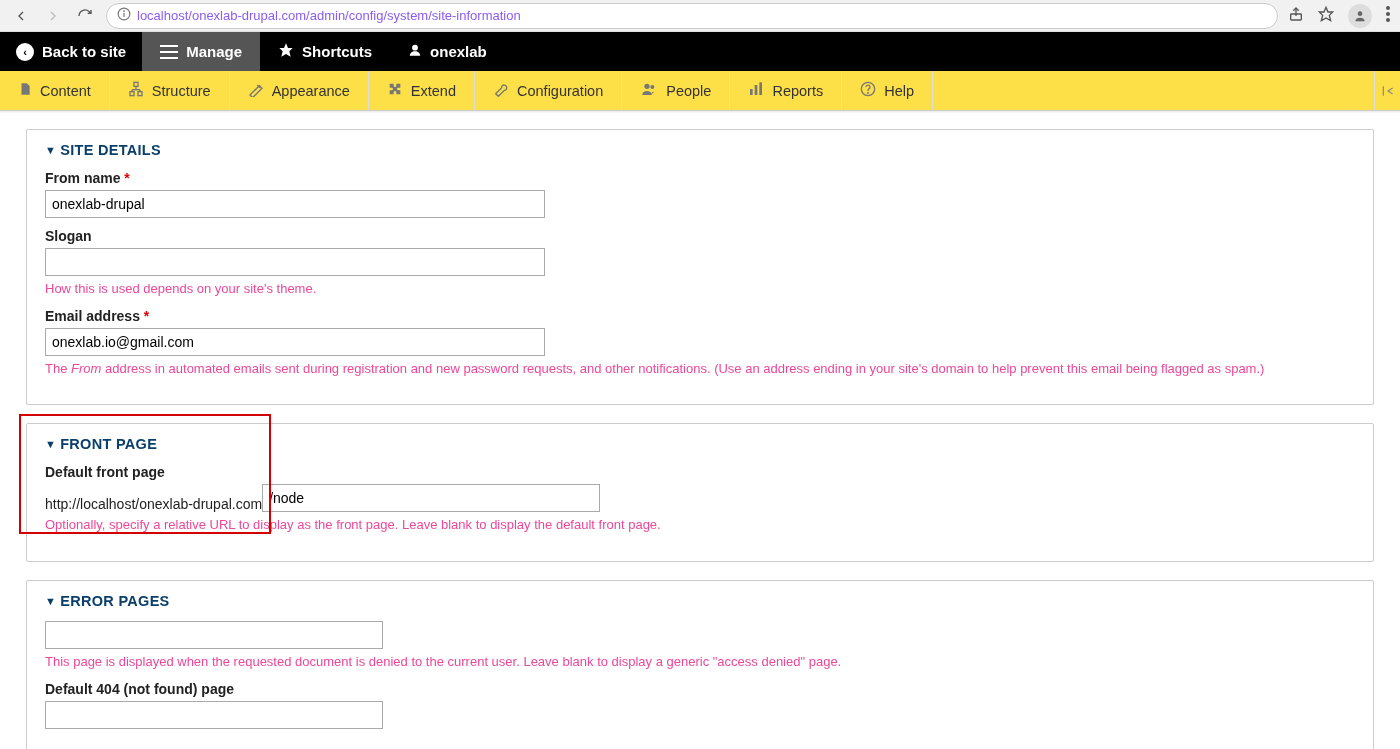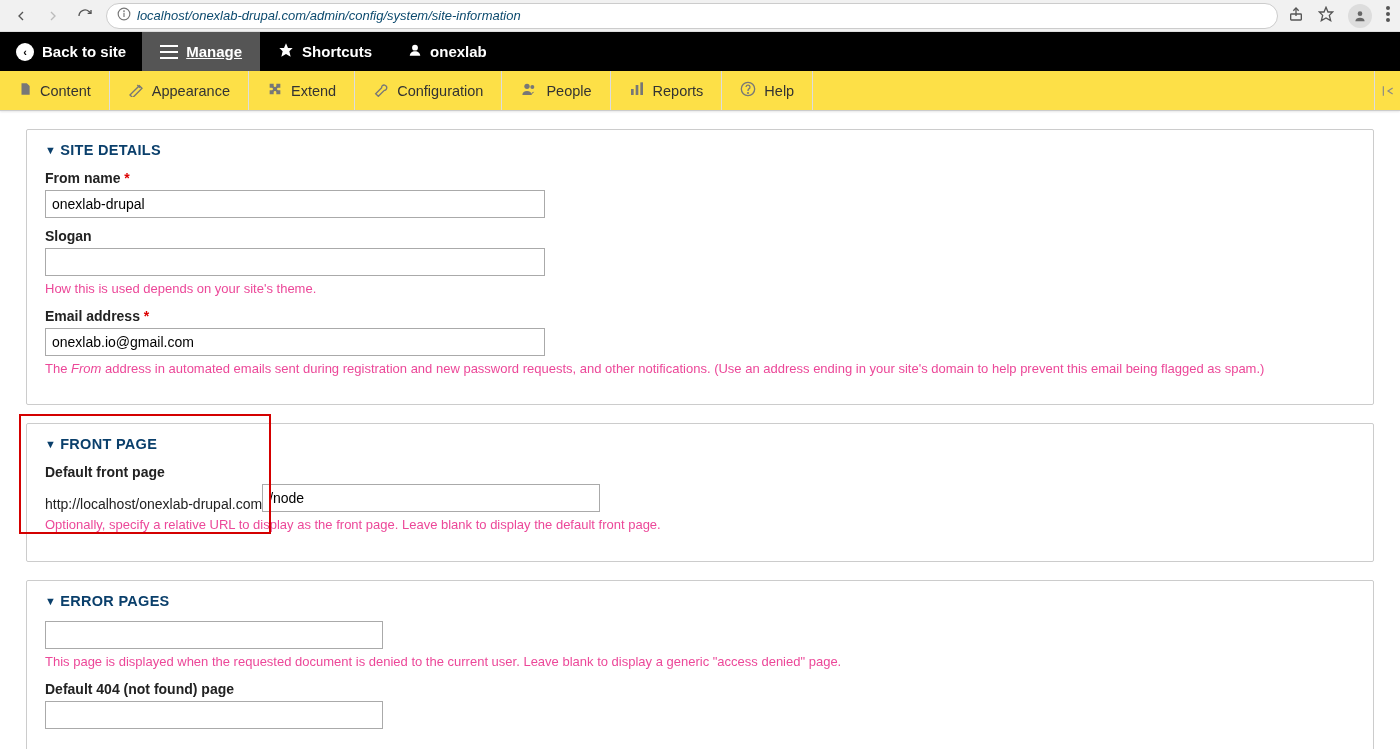--- a/index.html
+++ b/index.html
@@ -2,31 +2,31 @@
 <html><head>
   <meta charset="utf-8">
   <style>
     * { box-sizing: border-box; margin: 0; padding: 0; }
     body { font-family: "Lucida Grande", "Helvetica Neue", Arial, sans-serif; font-size: 14px; background: #fff; color: #222; }
 
     
     .browser-chrome { display: flex; align-items: center; height: 32px; background: #f1f1f1; border-bottom: 1px solid #ddd; padding: 0 10px; gap: 10px; }
     .nav-btn { width: 22px; height: 22px; display: flex; align-items: center; justify-content: center; color: #555; cursor: pointer; }
     .nav-btn.disabled { color: #bbb; cursor: default; }
-    .url-bar { flex: 1; display: flex; align-items: center; background: #fff; border: 1px solid #ccc; border-radius: 14px; height: 26px; padding: 0 10px; gap: 6px; color: #0c4a6e; font-size: 13px; font-style: italic; }
+    .url-bar { flex: 1; display: flex; align-items: center; background: #fff; border: 1px solid #ccc; border-radius: 14px; height: 26px; padding: 0 10px; gap: 6px; color: #8b5cf6; font-size: 13px; }
     .url-bar .info-icon { color: #777; }
     .chrome-right { display: flex; align-items: center; gap: 14px; color: #555; }
     .avatar-circle { width: 24px; height: 24px; border-radius: 50%; background: #ddd; display: flex; align-items: center; justify-content: center; color: #666; }
 
     
     .admin-bar-top { display: flex; align-items: center; background: #000; height: 39px; color: #fff; }
     .back-to-site { display: flex; align-items: center; gap: 8px; padding: 0 16px; height: 100%; font-weight: bold; font-size: 15px; }
     .back-chev { width: 18px; height: 18px; border-radius: 50%; background: #fff; color: #000; display: flex; align-items: center; justify-content: center; font-size: 11px; font-weight: bold; }
     .admin-tab { display: flex; align-items: center; gap: 8px; padding: 0 18px; height: 100%; font-size: 15px; font-weight: bold; }
-    .admin-tab.active { background: #555; text-decoration: underline; }
+    .admin-tab.active { background: #555; }
     .burger { display: inline-block; width: 18px; height: 14px; border-top: 2px solid #fff; border-bottom: 2px solid #fff; position: relative; }
     .burger::before { content: ""; position: absolute; top: 4px; left: 0; right: 0; height: 2px; background: #fff; }
 
     
     .admin-menu { display: flex; align-items: center; background: #fde047; border-bottom: 1px solid #ccc; box-shadow: 0 1px 2px rgba(0,0,0,0.1); height: 40px; position: relative; }
     .menu-item { display: flex; align-items: center; gap: 8px; padding: 0 18px; height: 100%; border-right: 1px solid #ddd; font-size: 14.5px; color: #333; }
     .menu-item .mi { color: #777; }
     .collapse-handle { position: absolute; right: 0; top: 0; bottom: 0; width: 26px; border-left: 1px solid #ddd; display: flex; align-items: center; justify-content: center; color: #888; }
 
     
@@ -136,20 +136,32 @@
 
 <div class="admin-menu">
   <div class="menu-item">
     <span class="mi"><svg width="14" height="16" viewBox="0 0 24 24" fill="currentColor">
           <path d="M6 2h9l5 5v15H6z"></path>
         </svg></span>
     <span>Content</span>
   </div>
   <div class="menu-item">
     <span class="mi"><svg width="16" height="16" viewBox="0 0 24 24" fill="none" stroke="currentColor" stroke-width="2">
+          <rect x="9" y="2" width="6" height="6"></rect>
+          <rect x="3" y="16" width="6" height="6"></rect>
+          <rect x="15" y="16" width="6" height="6"></rect>
+          <line x1="12" y1="8" x2="12" y2="13"></line>
+          <line x1="6" y1="16" x2="6" y2="13"></line>
+          <line x1="18" y1="16" x2="18" y2="13"></line>
+          <line x1="6" y1="13" x2="18" y2="13"></line>
+        </svg></span>
+    <span>Structure</span>
+  </div>
+  <div class="menu-item">
+    <span class="mi"><svg width="16" height="16" viewBox="0 0 24 24" fill="none" stroke="currentColor" stroke-width="2">
           <path d="M3 21l4-4 10-10 4 4-10 10-4 4z"></path>
           <path d="M14 6l4 4"></path>
         </svg></span>
     <span>Appearance</span>
   </div>
   <div class="menu-item">
     <span class="mi"><svg width="16" height="16" viewBox="0 0 24 24" fill="currentColor">
           <path d="M4 4h6v3a2 2 0 1 0 4 0V4h6v6h-3a2 2 0 1 0 0 4h3v6h-6v-3a2 2 0 1 0-4 0v3H4v-6h3a2 2 0 1 0 0-4H4z"></path>
         </svg></span>
     <span>Extend</span>

